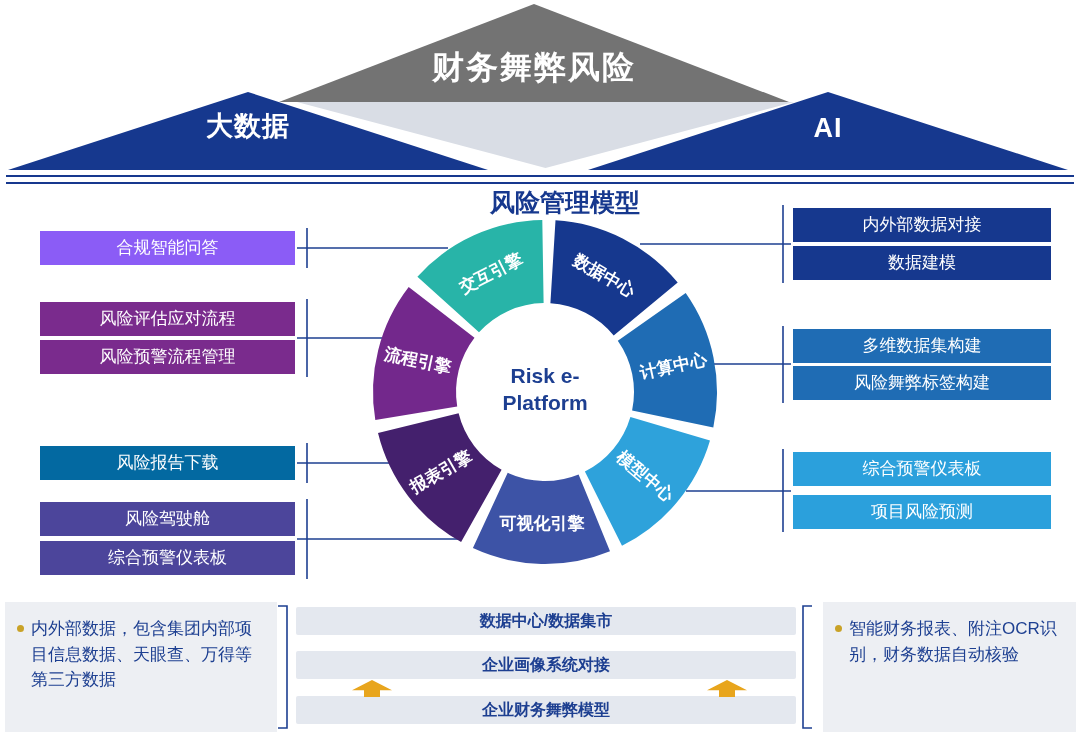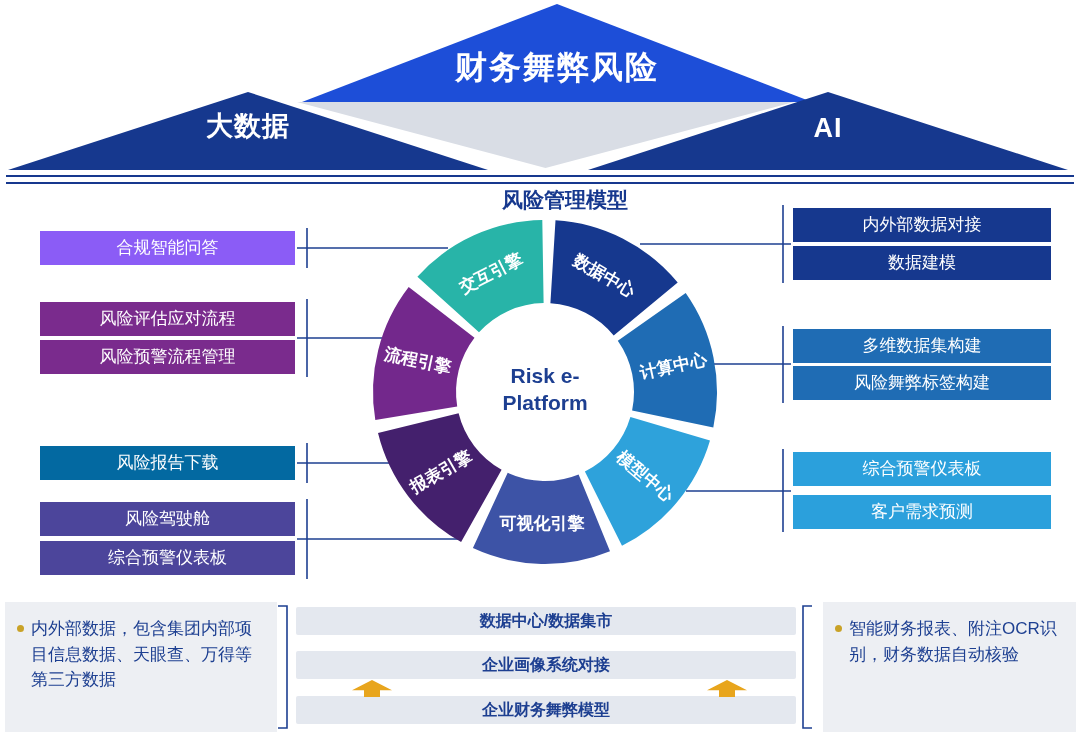--- a/index.html
+++ b/index.html
@@ -2,36 +2,36 @@
 <html><head>
 <meta charset="utf-8">
 <style>
   html,body { margin:0; padding:0; background:#ffffff; }
   .stage { position:relative; width:1080px; height:736px; background:#ffffff;
            font-family:"Liberation Sans", sans-serif; overflow:hidden; }
   .layer { position:absolute; left:0; top:0; width:1080px; height:736px; }
 
   
   .tri { position:absolute; }
-  .tri-main   { left:302px; top:4px;   width:510px; height:98px; background:#1d4ed8;
+  .tri-main   { left:279px; top:4px;   width:510px; height:98px; background:#737373;
                 clip-path:polygon(50% 0, 0 100%, 100% 100%); }
   .tri-shadow { left:297px; top:102px; width:497px; height:66px; background:#d9dde5;
                 clip-path:polygon(0 0, 100% 0, 50% 100%); }
   .tri-left   { left:8px;   top:92px;  width:480px; height:78px; background:#16388e;
                 clip-path:polygon(50% 0, 0 100%, 100% 100%); }
   .tri-right  { left:588px; top:92px;  width:480px; height:78px; background:#16388e;
                 clip-path:polygon(50% 0, 0 100%, 100% 100%); }
   .tri-label  { position:absolute; left:0; right:0; text-align:center; color:#fff; font-weight:bold; }
   .main-label { bottom:12px; font-size:32px; letter-spacing:2px; }
   .side-label { bottom:26px; font-size:27px; letter-spacing:1px; }
   .hline { position:absolute; left:6px; width:1068px; height:2px; background:#16388e; }
   .hline1 { top:175px; } .hline2 { top:182px; }
 
   .section-title { position:absolute; left:415px; top:186px; width:300px; text-align:center;
-                   color:#16388e; font-size:21px; font-weight:bold; }
+                   color:#16388e; font-size:25px; font-weight:bold; }
 
   .center-text { position:absolute; left:460px; top:362px; width:170px; text-align:center;
                  color:#1d3f91; font-size:21px; font-weight:bold; line-height:1.3; z-index:2; }
 
   
   .pill { position:absolute; height:34px; line-height:34px; text-align:center; color:#fff;
           font-size:17px; font-weight:normal; z-index:2; }
   .lb { left:40px;  width:255px; }
   .rb { left:793px; width:258px; }
   .lb1{top:231px}.lb2{top:302px}.lb3{top:340px}.lb4{top:446px}.lb5{top:502px}.lb6{top:541px}
@@ -125,21 +125,21 @@
   <div class="pill lb lb3 c-purple">风险预警流程管理</div>
   <div class="pill lb lb4 c-darkpurple">风险报告下载</div>
   <div class="pill lb lb5 c-indigo">风险驾驶舱</div>
   <div class="pill lb lb6 c-indigo">综合预警仪表板</div>
 
   <div class="pill rb rb1 c-navy">内外部数据对接</div>
   <div class="pill rb rb2 c-navy">数据建模</div>
   <div class="pill rb rb3 c-blue">多维数据集构建</div>
   <div class="pill rb rb4 c-blue">风险舞弊标签构建</div>
   <div class="pill rb rb5 c-lightblue">综合预警仪表板</div>
-  <div class="pill rb rb6 c-lightblue">客户需求预测</div>
+  <div class="pill rb rb6 c-lightblue">项目风险预测</div>
 
   <div class="panel panel-left">
     <span class="bullet"></span>
     <span class="note-text">内外部数据，包含集团内部项目信息数据、天眼查、万得等第三方数据</span>
   </div>
 
   <div class="bar bar1">数据中心/数据集市</div>
   <div class="bar bar2">企业画像系统对接</div>
   <div class="bar bar3">企业财务舞弊模型</div>
   <div class="arrow arrow-left"></div>

